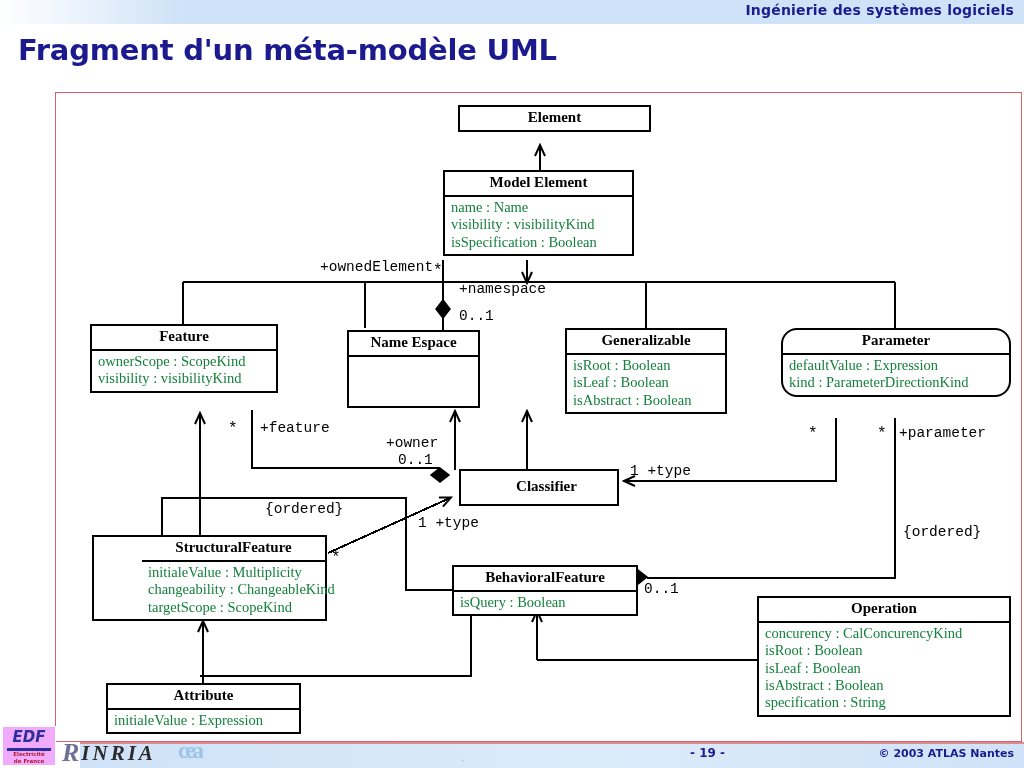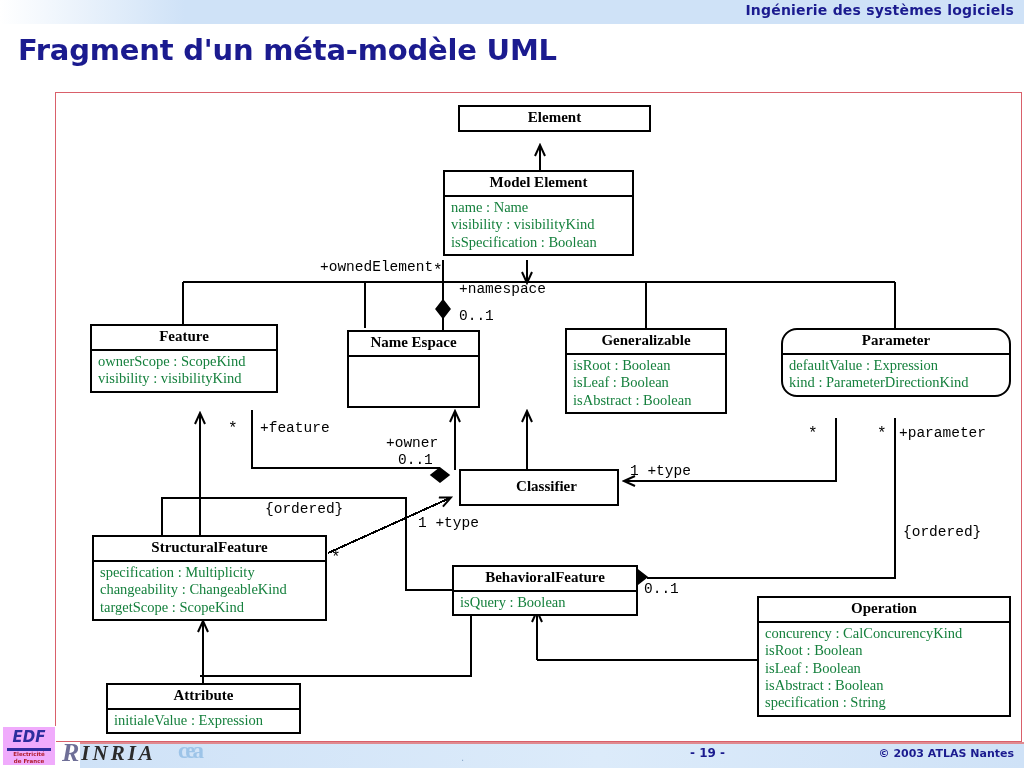--- a/index.html
+++ b/index.html
@@ -338,24 +338,24 @@
   <div class="uml-attrs">
     <div>defaultValue : Expression</div>
     <div>kind : ParameterDirectionKind</div>
   </div>
 </div>
 
 <div class="uml-class" id="box-classifier" style="left:459px; top:469px; width:160px;">
   <div class="uml-name" style="padding:8px 4px 9px 19px;">Classifier</div>
 </div>
 
-<div class="uml-class" id="box-structural-feature" style="left:92px; top:535px; width:235px;">
+<div class="uml-class" id="box-structural-feature" style="left:92px; top:535px; width:235px;padding-left:48px;">
   <div class="uml-name">StructuralFeature</div>
   <div class="uml-attrs">
-    <div>specification : Multiplicity</div>
+    <div>initialeValue : Multiplicity</div>
     <div>changeability : ChangeableKind</div>
     <div>targetScope : ScopeKind</div>
   </div>
 </div>
 
 <div class="uml-class" id="box-behavioral-feature" style="left:452px; top:565px; width:186px;">
   <div class="uml-name">BehavioralFeature</div>
   <div class="uml-attrs">
     <div>isQuery : Boolean</div>
   </div>

